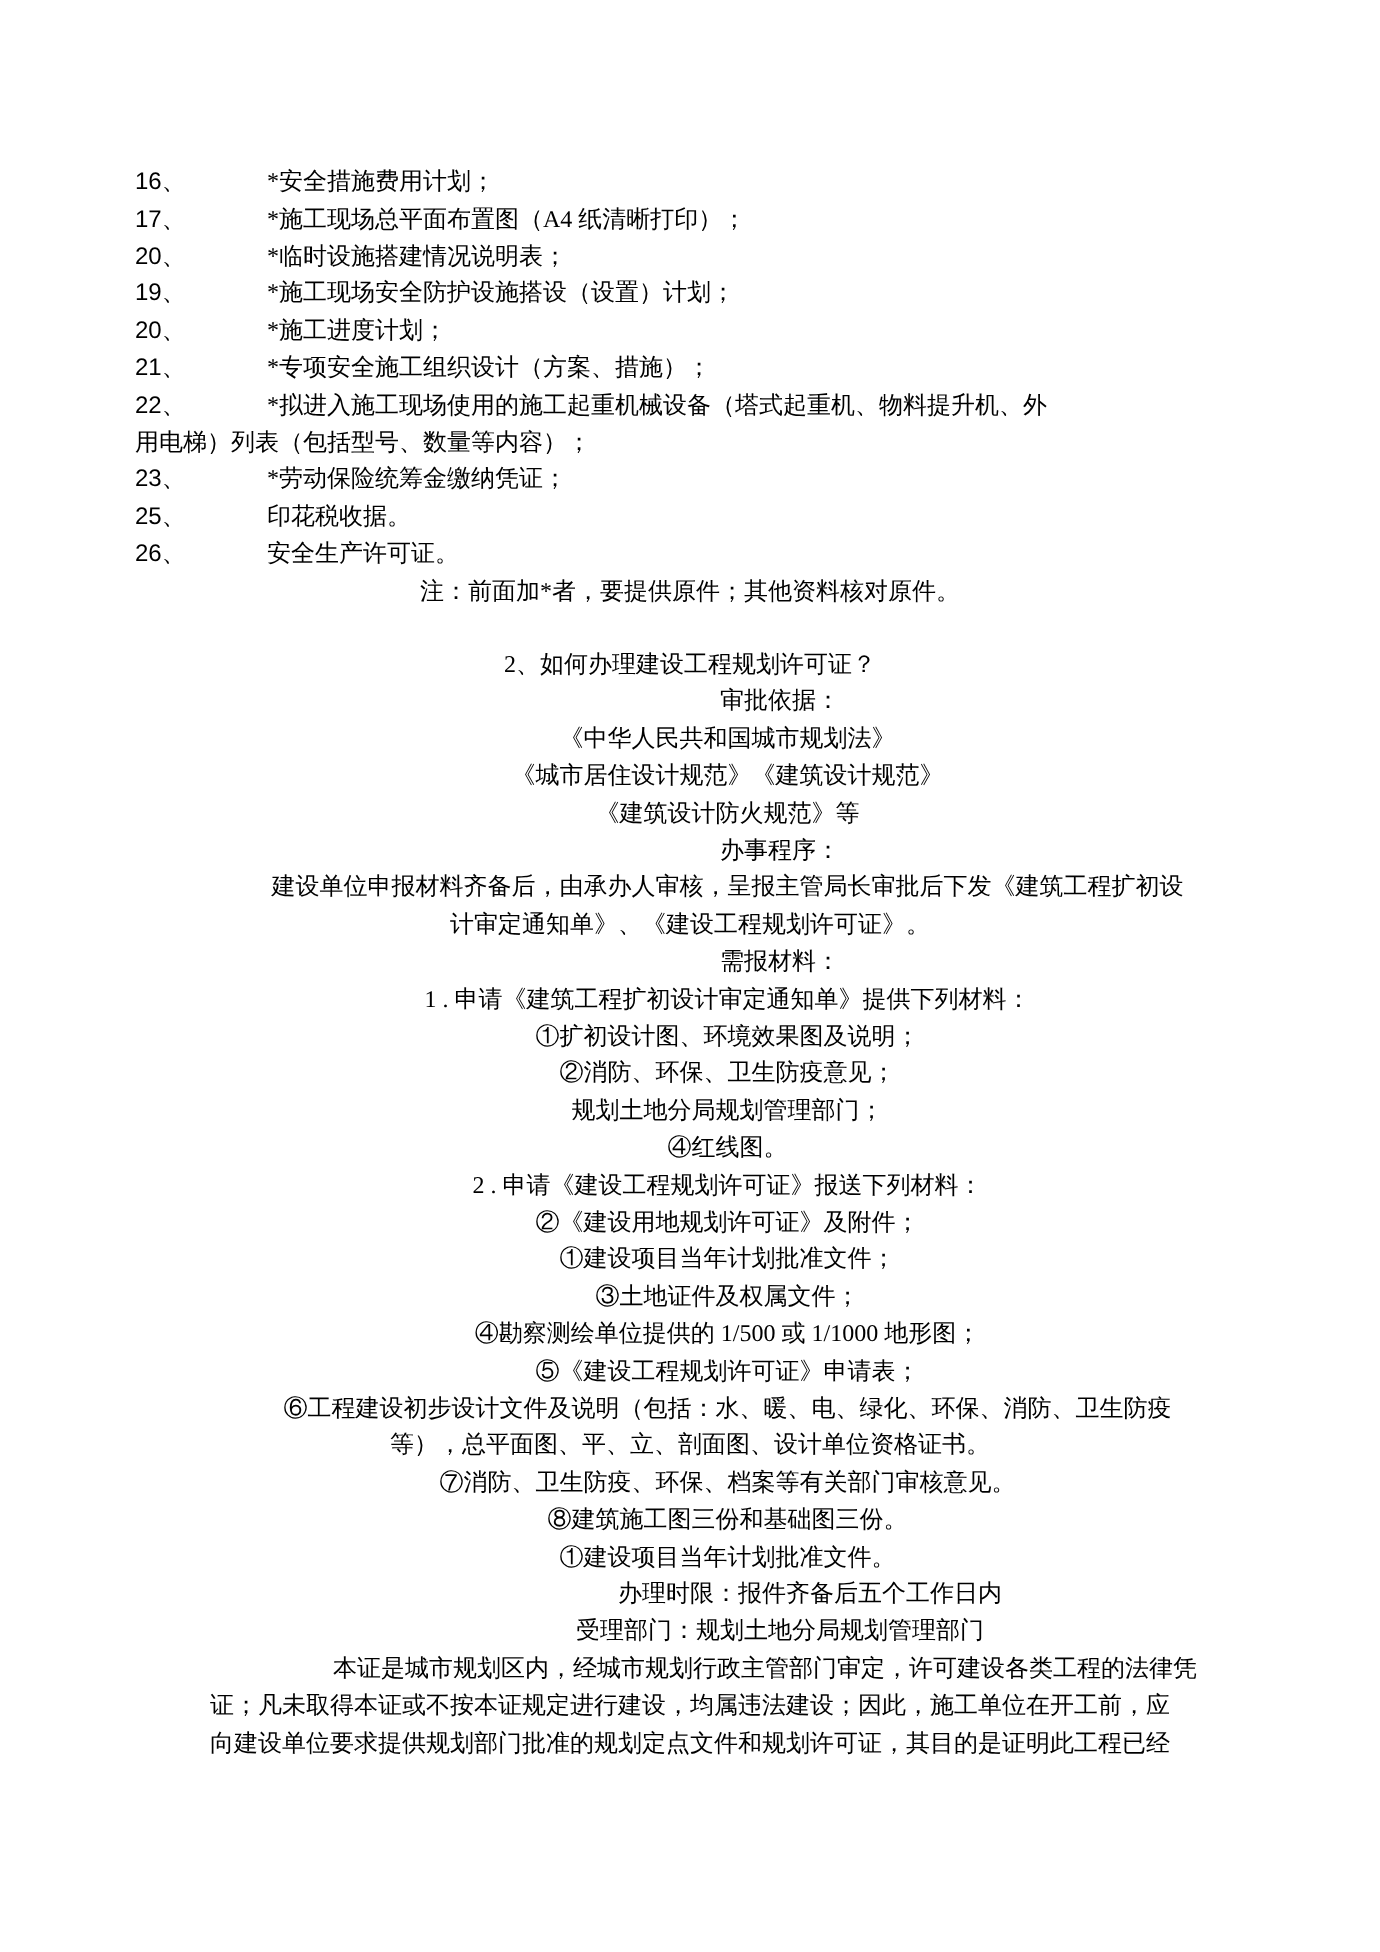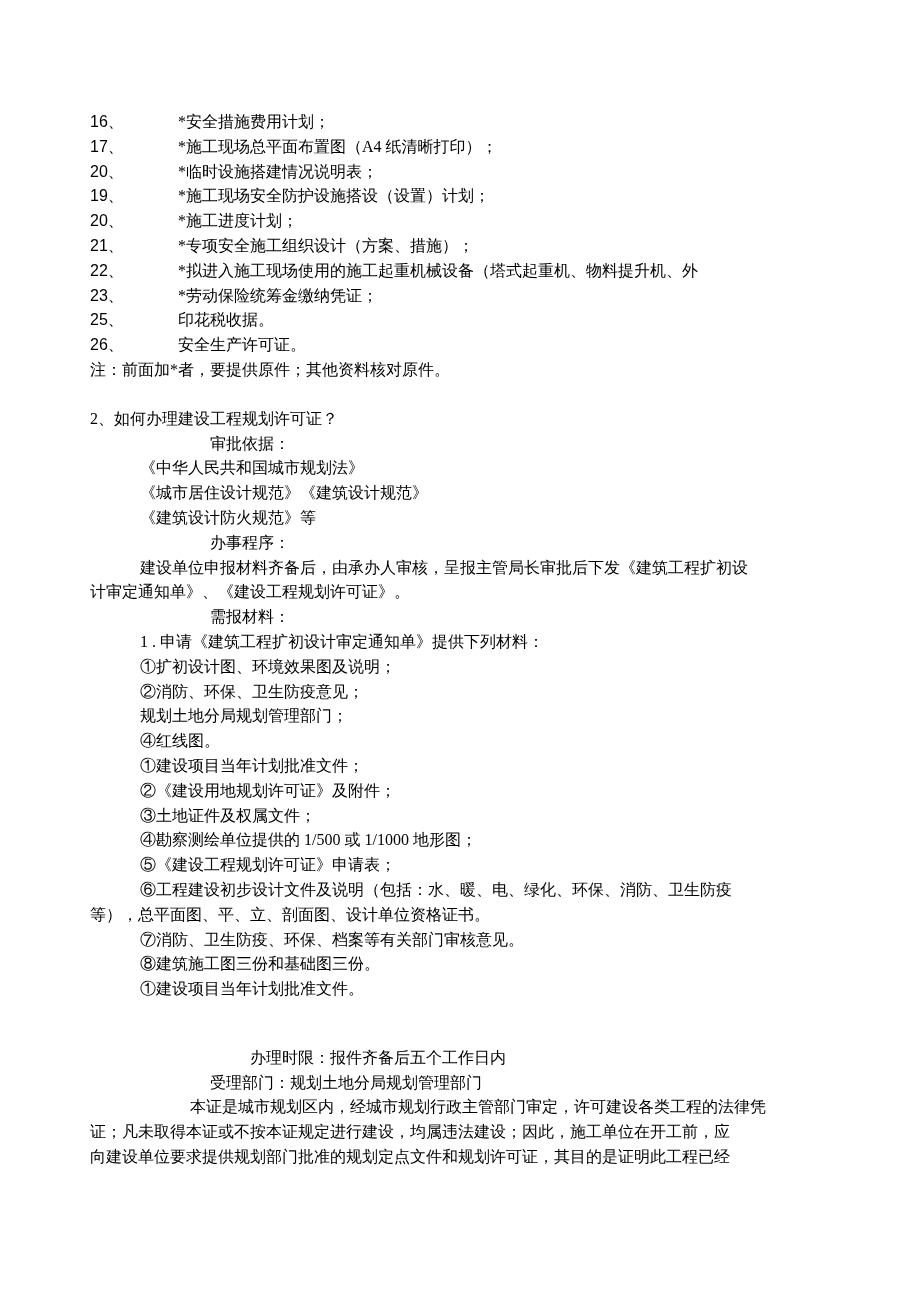--- a/index.html
+++ b/index.html
@@ -26,26 +26,27 @@
     font-family: Arial, "Helvetica Neue", sans-serif;
   }
   .numlist-text {
     flex: 1;
   }
   .numlist-full {
     
   }
   .para {
     margin: 0;
+    text-align: center;
   }
   .gap {
     height: 24px;
   }
   .indent2 { padding-left: 120px; }
-  .indent3 { padding-left: 160px; margin-top: 44px; }
+  .indent3 { padding-left: 160px; }
 </style>
 </head>
 <body>
 
 <div class="page">
 
   <div class="numlist-row">
     <div class="numlist-num">16、</div>
     <div class="numlist-text">*安全措施费用计划；</div>
   </div>
@@ -66,20 +67,21 @@
     <div class="numlist-text">*施工进度计划；</div>
   </div>
   <div class="numlist-row">
     <div class="numlist-num">21、</div>
     <div class="numlist-text">*专项安全施工组织设计（方案、措施）；</div>
   </div>
   <div class="numlist-row">
     <div class="numlist-num">22、</div>
     <div class="numlist-text">*拟进入施工现场使用的施工起重机械设备（塔式起重机、物料提升机、外</div>
   </div>
+  <div class="numlist-full">用电梯）列表（包括型号、数量等内容）；</div>
 
   <div class="numlist-row">
     <div class="numlist-num">23、</div>
     <div class="numlist-text">*劳动保险统筹金缴纳凭证；</div>
   </div>
   <div class="numlist-row">
     <div class="numlist-num">25、</div>
     <div class="numlist-text">印花税收据。</div>
   </div>
   <div class="numlist-row">
@@ -102,22 +104,23 @@
   <div class="para">计审定通知单》、《建设工程规划许可证》。</div>
 
   <div class="para indent2">需报材料：</div>
 
   <div class="para" style="padding-left:50px">1 . 申请《建筑工程扩初设计审定通知单》提供下列材料：</div>
   <div class="para" style="padding-left:50px">①扩初设计图、环境效果图及说明；</div>
   <div class="para" style="padding-left:50px">②消防、环保、卫生防疫意见；</div>
   <div class="para" style="padding-left:50px">规划土地分局规划管理部门；</div>
   <div class="para" style="padding-left:50px">④红线图。</div>
 
+  <div class="para" style="padding-left:50px">2 . 申请《建设工程规划许可证》报送下列材料：</div>
+  <div class="para" style="padding-left:50px">②《建设用地规划许可证》及附件；</div>
   <div class="para" style="padding-left:50px">①建设项目当年计划批准文件；</div>
-  <div class="para" style="padding-left:50px">②《建设用地规划许可证》及附件；</div>
   <div class="para" style="padding-left:50px">③土地证件及权属文件；</div>
   <div class="para" style="padding-left:50px">④勘察测绘单位提供的 1/500 或 1/1000 地形图；</div>
   <div class="para" style="padding-left:50px">⑤《建设工程规划许可证》申请表；</div>
   <div class="para" style="padding-left:50px">⑥工程建设初步设计文件及说明（包括：水、暖、电、绿化、环保、消防、卫生防疫</div>
   <div class="para">等），总平面图、平、立、剖面图、设计单位资格证书。</div>
   <div class="para" style="padding-left:50px">⑦消防、卫生防疫、环保、档案等有关部门审核意见。</div>
   <div class="para" style="padding-left:50px">⑧建筑施工图三份和基础图三份。</div>
   <div class="para" style="padding-left:50px">①建设项目当年计划批准文件。</div>
 
   <div class="para indent3">办理时限：报件齐备后五个工作日内</div>

